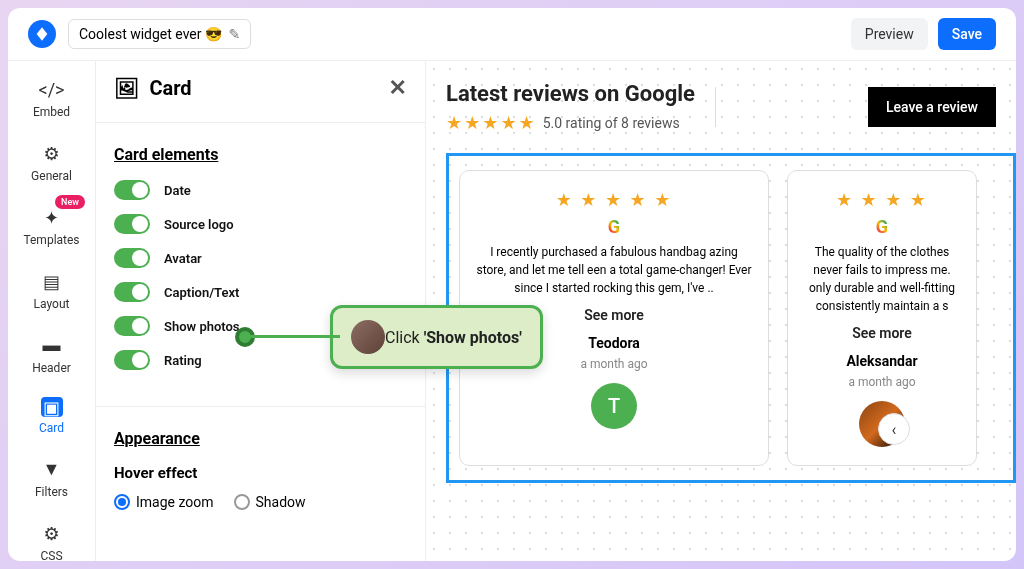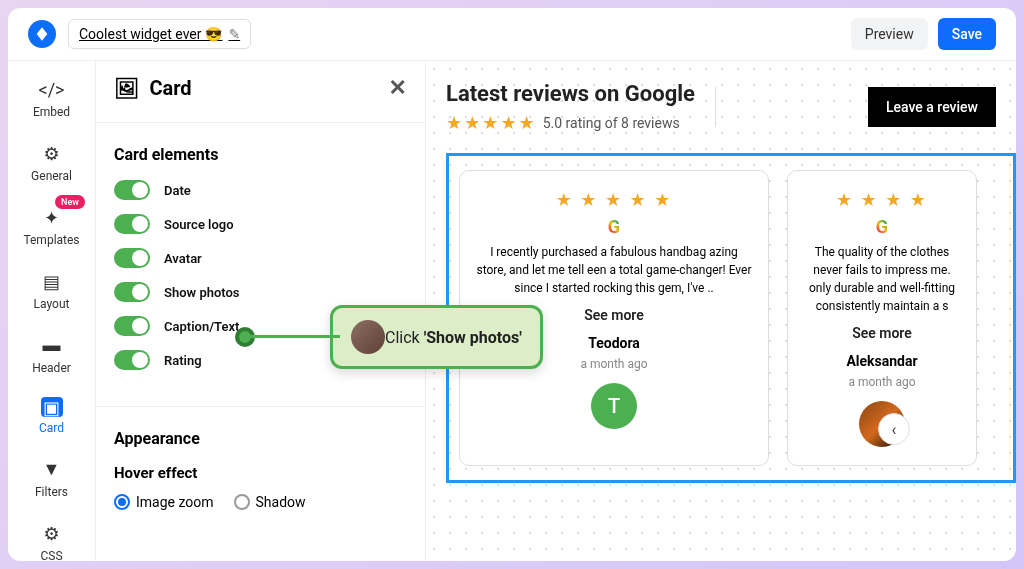--- a/index.html
+++ b/index.html
@@ -1,41 +1,41 @@
 <!DOCTYPE html>
 <html><head>
 <meta charset="utf-8">
 <style>
 * { margin: 0; padding: 0; box-sizing: border-box; font-family: -apple-system, BlinkMacSystemFont, "Segoe UI", Roboto, sans-serif; }
 body { background: linear-gradient(135deg, #e8d5f2 0%, #d4c5f9 100%); width: 1024px; height: 569px; overflow: hidden; }
 .app { background: #fff; border-radius: 12px; margin: 8px; height: 553px; overflow: hidden; display: flex; flex-direction: column; }
 .topbar { display: flex; align-items: center; padding: 10px 20px; border-bottom: 1px solid #eee; gap: 12px; }
 .logo { width: 28px; height: 28px; background: #0d6efd; border-radius: 50%; display: flex; align-items: center; justify-content: center; color: #fff; font-weight: bold; }
 .logo svg { width: 16px; height: 16px; }
-.title-input { border: 1px solid #ddd; border-radius: 6px; padding: 6px 10px; display: flex; align-items: flex-end; gap: 6px; font-size: 14px; text-decoration: underline; }
+.title-input { border: 1px solid #ddd; border-radius: 6px; padding: 6px 10px; display: flex; align-items: flex-end; gap: 6px; font-size: 14px; }
 .title-input span:last-child { color: #777; }
 .nav { display: flex; gap: 24px; margin-left: 80px; }
 .nav-item { font-size: 15px; color: #555; cursor: pointer; padding-bottom: 4px; }
 .nav-item.active { color: #0d6efd; font-weight: 600; border-bottom: 3px solid #0d6efd; }
 .topbar-right { margin-left: auto; display: flex; gap: 10px; }
 .btn { border: none; padding: 8px 14px; border-radius: 6px; font-size: 14px; cursor: pointer; }
 .btn-preview { background: #f1f3f5; color: #333; }
 .btn-save { background: #0d6efd; color: #fff; font-weight: 500; }
 .main { display: flex; flex: 1; overflow: hidden; }
 .sidebar { width: 88px; border-right: 1px solid #eee; display: flex; flex-direction: column; align-items: center; padding-top: 12px; gap: 14px; }
 .side-item { display: flex; flex-direction: column; align-items: center; gap: 4px; font-size: 12px; color: #333; cursor: pointer; position: relative; width: 100%; padding: 4px 0; }
 .side-item.active { color: #0d6efd; }
 .side-item .icon { font-size: 18px; width: 24px; height: 24px; display: flex; align-items: center; justify-content: center; }
 .side-item.active .icon-box { background: #0d6efd; color: #fff; border-radius: 4px; width: 22px; height: 20px; }
 .badge-new { position: absolute; top: -6px; right: 10px; background: #e91e63; color: #fff; font-size: 9px; padding: 2px 6px; border-radius: 8px; font-weight: 500; margin-left: 40px; }
 .panel { width: 330px; border-right: 1px solid #eee; padding: 0; overflow-y: auto; }
 .panel-header { display: flex; align-items: center; gap: 10px; padding: 14px 18px; font-size: 20px; font-weight: 700; }
 .panel-header .close { margin-left: auto; font-size: 22px; color: #555; cursor: pointer; }
 .section { padding: 14px 18px; }
-.section-title { font-size: 16px; font-weight: 700; margin-bottom: 16px; }
+.section-title { font-size: 16px; font-weight: 700; margin-bottom: 16px; text-decoration: underline; }
 .toggle-row { display: flex; align-items: center; gap: 14px; margin-bottom: 14px; }
 .toggle { width: 36px; height: 20px; background: #4caf50; border-radius: 10px; position: relative; cursor: pointer; }
 .toggle::after { content: ""; position: absolute; width: 16px; height: 16px; background: #fff; border-radius: 50%; top: 2px; right: 2px; }
 .toggle-label { font-size: 13px; font-weight: 600; color: #111; }
 .sub-title { font-size: 15px; font-weight: 700; margin: 16px 0 12px; }
 .radio-row { display: flex; gap: 20px; }
 .radio { display: flex; align-items: flex-end; gap: 6px; font-size: 14px; }
 .radio-dot { width: 16px; height: 16px; border: 2px solid #999; border-radius: 50%; display: flex; align-items: center; justify-content: center; }
 .radio-dot.checked { border-color: #0d6efd; }
 .radio-dot.checked::after { content: ""; width: 8px; height: 8px; background: #0d6efd; border-radius: 50%; }
@@ -136,25 +136,25 @@
         <div class="toggle-row">
             <div class="toggle"></div>
             <span class="toggle-label">Source logo</span>
           </div>
         <div class="toggle-row">
             <div class="toggle"></div>
             <span class="toggle-label">Avatar</span>
           </div>
         <div class="toggle-row">
             <div class="toggle"></div>
+            <span class="toggle-label">Caption/Text</span>
+          </div>
+        <div class="toggle-row">
+            <div class="toggle"></div>
             <span class="toggle-label">Show photos</span>
-          </div>
-        <div class="toggle-row">
-            <div class="toggle"></div>
-            <span class="toggle-label">Caption/Text</span>
           </div>
         <div class="toggle-row">
             <div class="toggle"></div>
             <span class="toggle-label">Rating</span>
           </div>
       </div>
       <div class="divider"></div>
       <div class="section">
         <div class="section-title">Appearance</div>
         <div class="sub-title">Hover effect</div>

